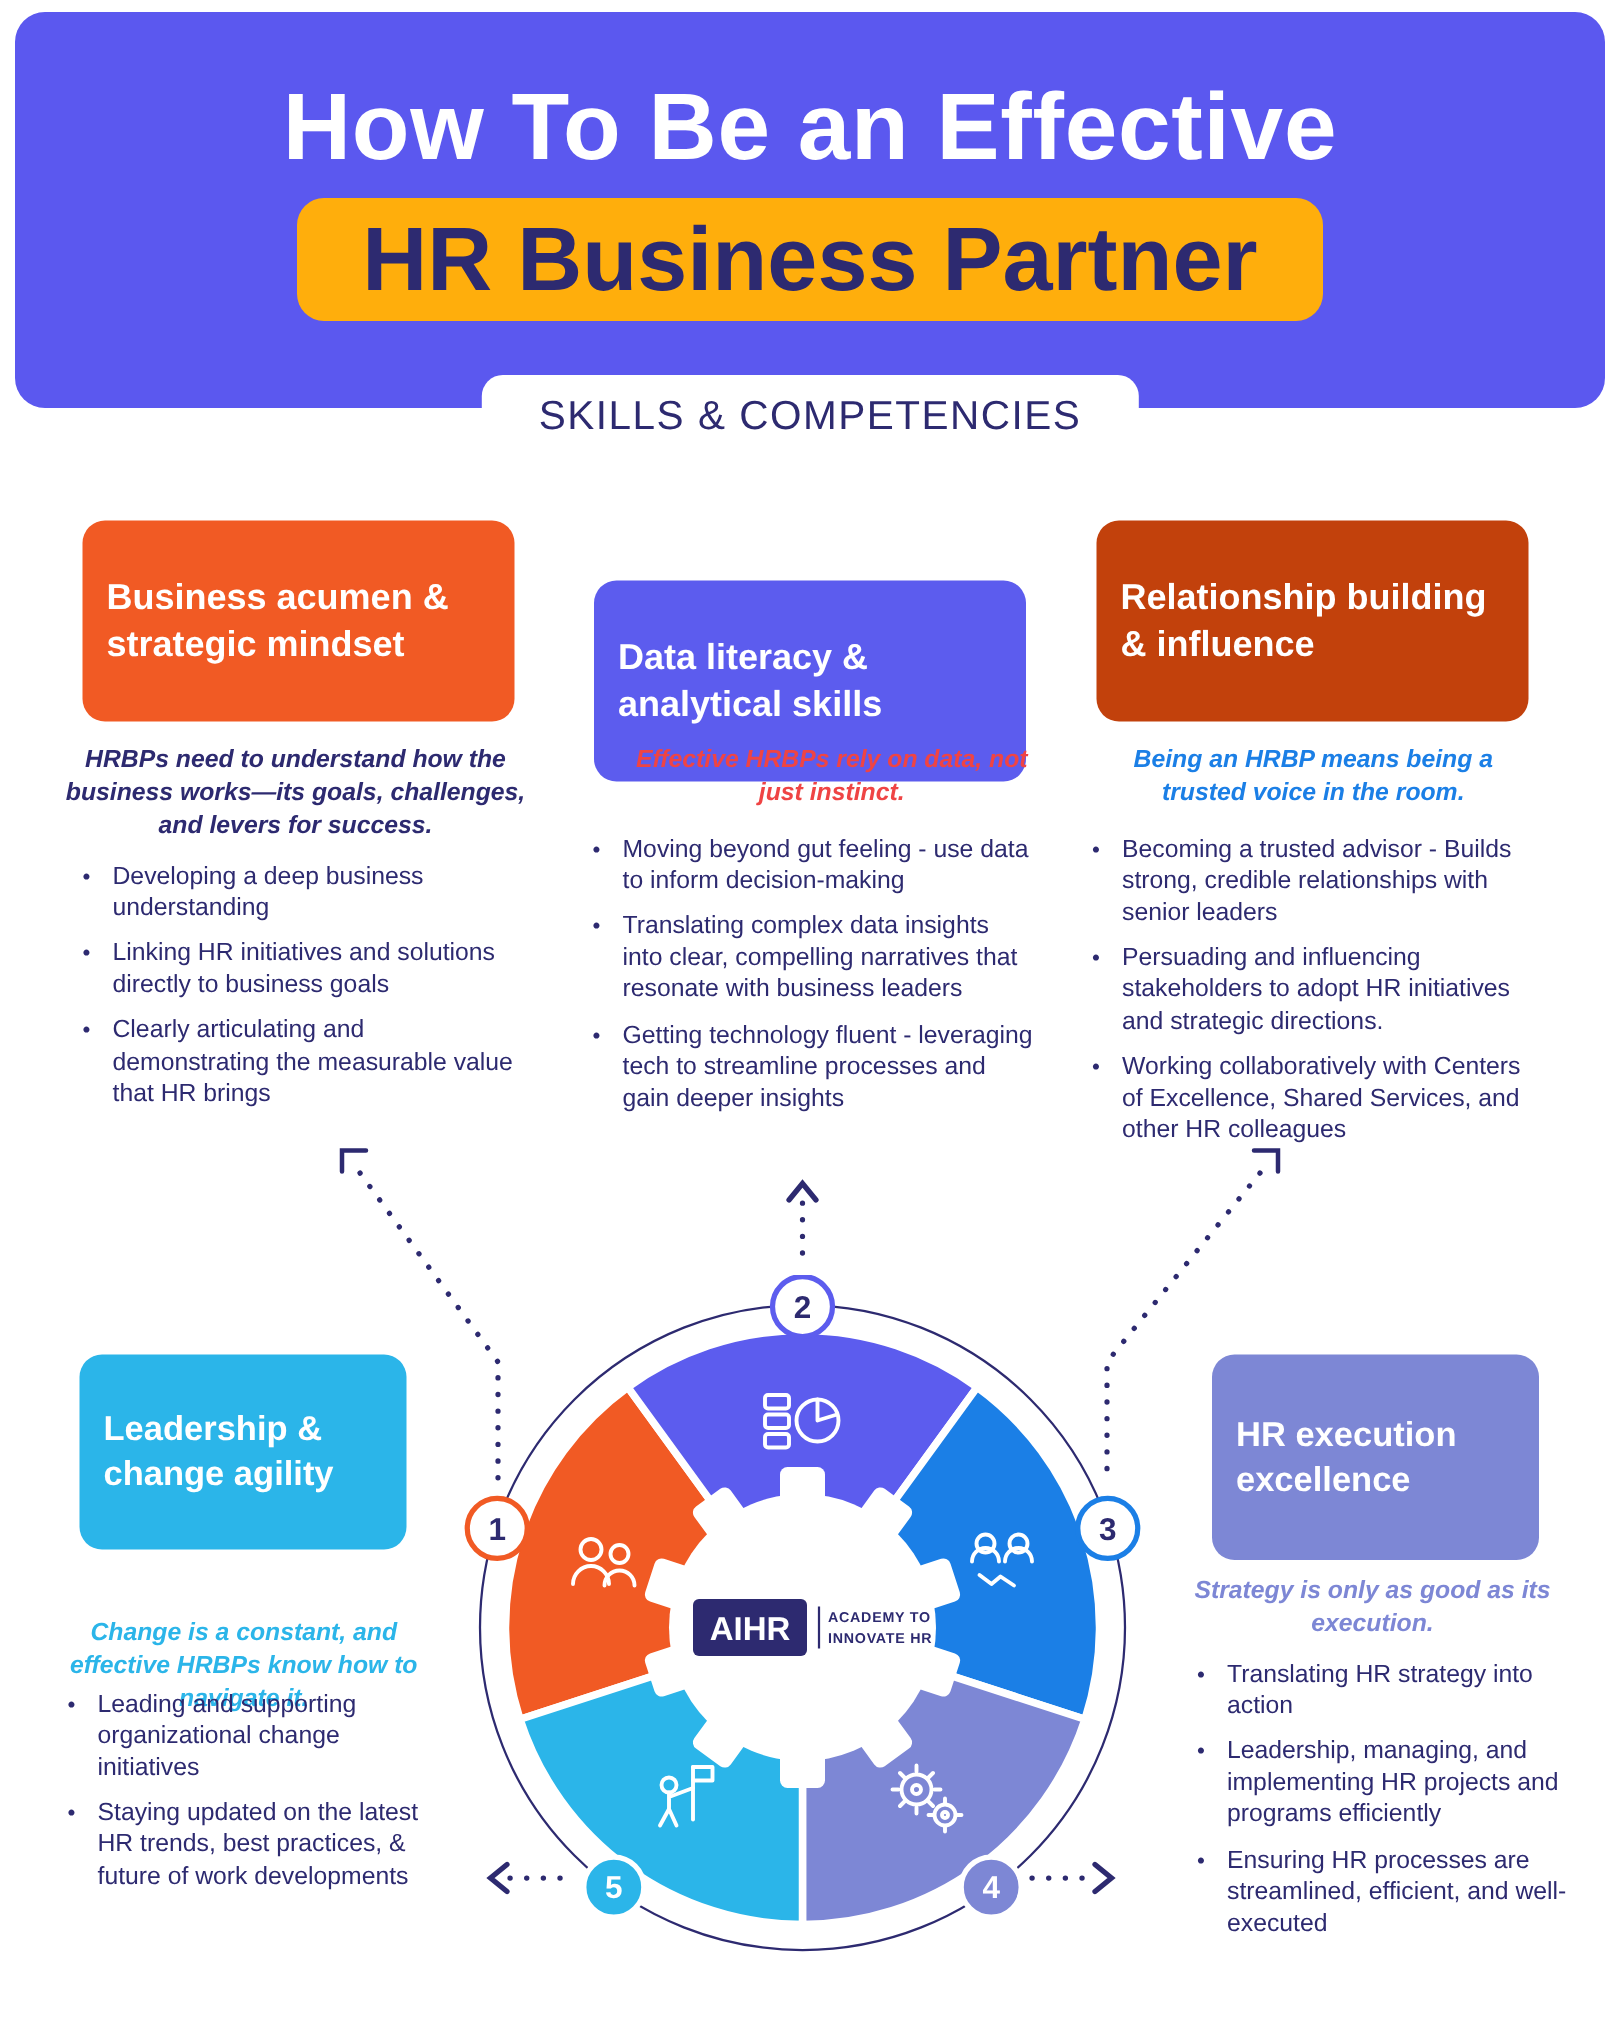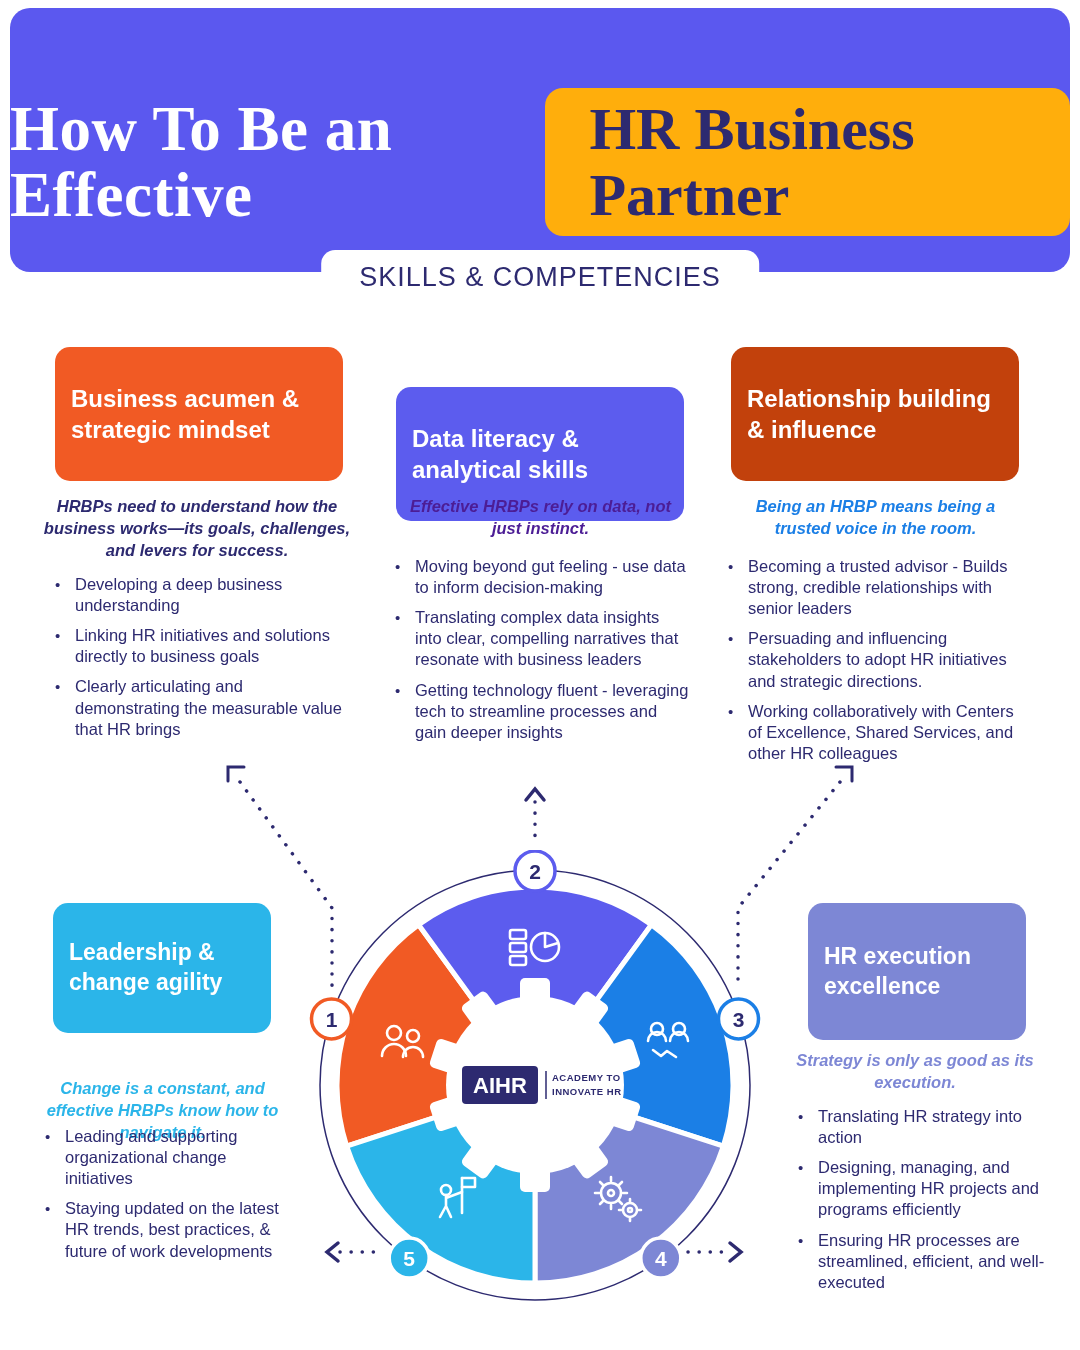--- a/index.html
+++ b/index.html
@@ -4,25 +4,25 @@
 <style>
   html,body{margin:0;padding:0;background:#ffffff;}
   .page{
     position:relative;width:1080px;height:1350px;background:#ffffff;
     font-family:"Liberation Sans",sans-serif;overflow:hidden;color:#2D2A70;
   }
   
   .header{
     position:absolute;left:10px;top:8px;width:1060px;height:264px;
     background:#5B58EF;border-radius:20px;
-    display:flex;flex-direction:row;align-items:center;
-    padding-top:44px;box-sizing:border-box;font-family:Liberation Serif, serif;
+    display:flex;flex-direction:column;align-items:center;
+    padding-top:44px;box-sizing:border-box;
   }
   .title1{font-size:63px;font-weight:800;color:#ffffff;letter-spacing:.5px;line-height:1.05;}
-  .title2-wrap{text-align:left;}
+  .title2-wrap{margin-top:14px;text-align:left;}
   .title2{
     display:inline-block;background:#FFAE0C;color:#2D2A70;
     font-size:60px;font-weight:800;padding:8px 44px;border-radius:18px;line-height:1.1;
   }
   .tab{
     position:absolute;top:250px;left:50%;transform:translateX(-50%);
     background:#ffffff;color:#2D2A70;font-size:27px;font-weight:400;
     padding:12px 38px;border-radius:14px;letter-spacing:1px;white-space:nowrap;
   }
   
@@ -35,21 +35,21 @@
   .card-purple{background:#5C5CEE;left:396px;top:347px;width:288px;height:134px;font-size:24px;margin-top:40px;}
   .card-blue{background:#c2410c;left:731px;top:347px;width:288px;height:134px;font-size:24px;}
   .card-cyan{background:#2BB5E9;left:53px;top:903px;width:218px;height:130px;font-size:23px;}
   .card-peri{background:#7D87D5;left:808px;top:903px;width:218px;height:137px;font-size:23px;}
   
   .intro{
     position:absolute;font-style:italic;font-weight:700;text-align:center;
     font-size:16.5px;line-height:1.32;
   }
   .intro-navy{color:#2D2A70;left:42px;top:496px;width:310px;}
-  .intro-purple{color:#4c1d95;left:398px;top:496px;width:285px;}
+  .intro-purple{color:#ef4444;left:412px;top:496px;width:285px;}
   .intro-blue{color:#1B7FE6;left:728px;top:496px;width:295px;}
   .intro-cyan{color:#2BB5E9;left:35px;top:1048px;width:255px;margin-top:30px;}
   .intro-peri{color:#7D87D5;left:790px;top:1050px;width:250px;}
   
   .bullets{position:absolute;}
   .bl-business{left:55px;top:574px;width:290px;}
   .bl-data{left:395px;top:556px;width:295px;}
   .bl-rel{left:728px;top:556px;width:300px;}
   .bl-lead{left:45px;top:1126px;width:245px;}
   .bl-exec{left:798px;top:1106px;width:250px;}
@@ -140,21 +140,21 @@
         <span>Staying updated on the latest HR trends, best practices, &amp; future of work developments</span>
       </div>
   </div>
   <div class="bullets bl-exec">
     <div class="bullet">
         <span class="dot">•</span>
         <span>Translating HR strategy into action</span>
       </div>
     <div class="bullet">
         <span class="dot">•</span>
-        <span>Designing, managing, and implementing HR projects and programs efficiently</span>
+        <span>Leadership, managing, and implementing HR projects and programs efficiently</span>
       </div>
     <div class="bullet">
         <span class="dot">•</span>
         <span>Ensuring HR processes are streamlined, efficient, and well-executed</span>
       </div>
   </div>
 
   <svg class="wheel" width="470" height="470" viewBox="0 0 470 470">
     <circle cx="235" cy="235" r="215" fill="none" stroke="#2D2A70" stroke-width="1.5"></circle>
     <g stroke="#FFFFFF" stroke-width="5" stroke-linejoin="round">

